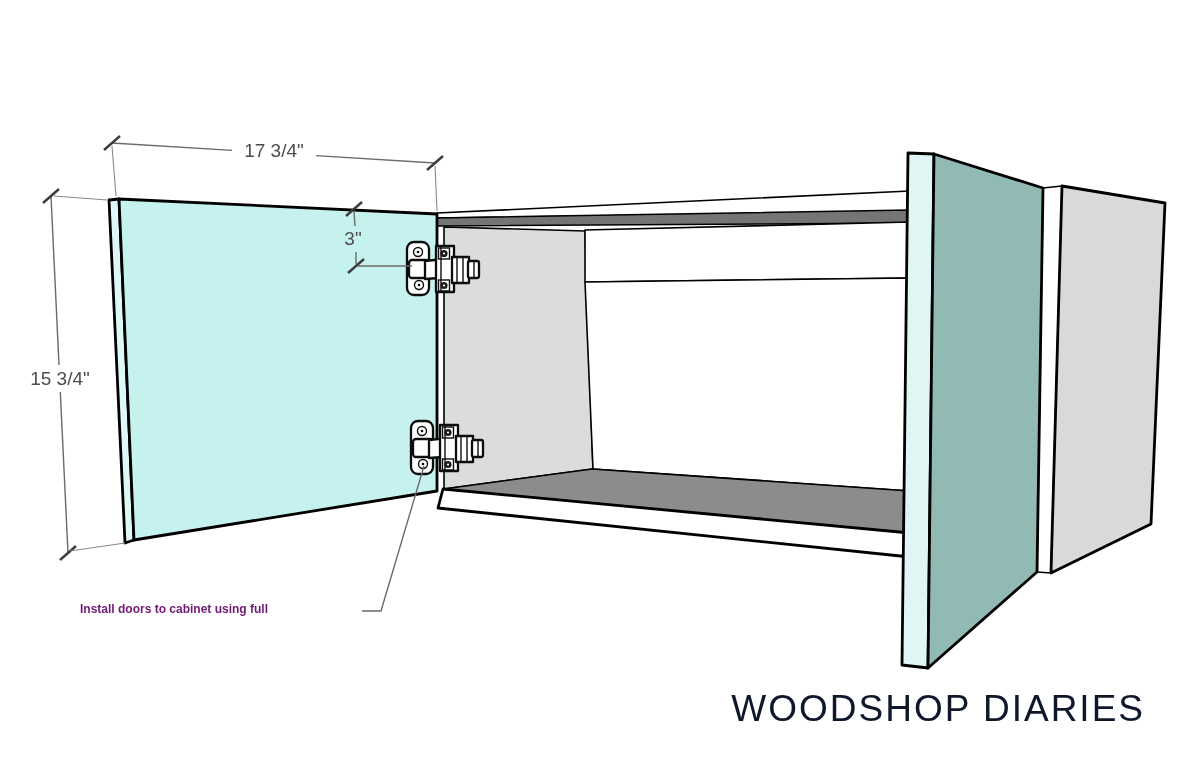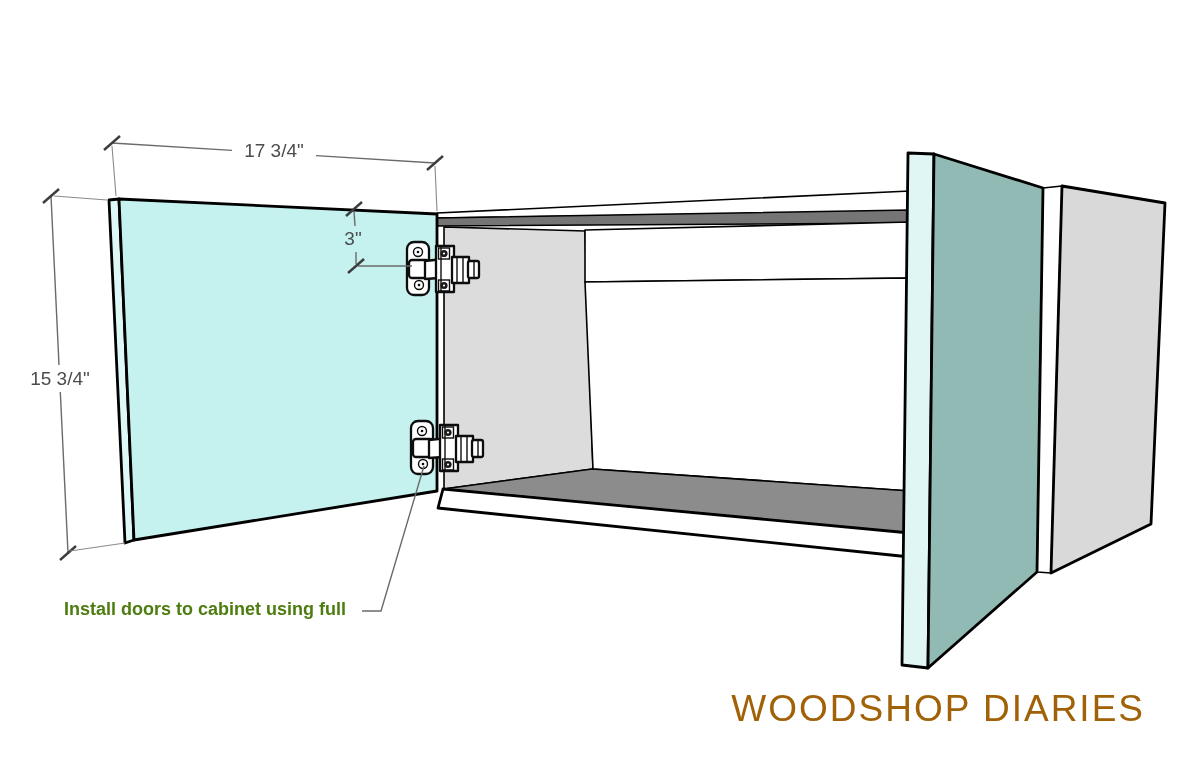--- a/index.html
+++ b/index.html
@@ -7,25 +7,25 @@
     position:relative;width:1200px;height:771px;background:#ffffff;overflow:hidden;
     font-family:"Liberation Sans","DejaVu Sans",sans-serif;
   }
   .stage svg{position:absolute;left:0;top:0;}
   .label{
     position:absolute;color:#4f4f4f;font-size:18px;line-height:22px;
     white-space:nowrap;
   }
   .dim{ text-align:center;color:#4d4d4d;font-size:19px; }
   .note{
-    left:64px;top:598px;color:#4d7c0f;font-size:18px;font-weight:600;line-height:22px;
+    left:80px;top:598px;color:#701a75;font-size:12px;font-weight:600;line-height:22px;
   }
   .brand{
     left:640px;top:698px;width:505px;text-align:right;
-    color:#a16207;font-size:37px;font-weight:200;letter-spacing:2px;
+    color:#0f172a;font-size:37px;font-weight:200;letter-spacing:2px;
   }
   .outline{stroke:#000000;stroke-linejoin:round;}
   .w28{stroke-width:2.8;}
   .w16{stroke-width:1.6;}
   .dimline{stroke:#6a6a6a;stroke-width:1.4;fill:none;}
   .extline{stroke:#8a8a8a;stroke-width:1.1;fill:none;}
   .slash{stroke:#3c3c3c;stroke-width:2.4;fill:none;}
   .hinge-part{fill:#ffffff;stroke:#0d0d0d;stroke-width:2.3;stroke-linejoin:round;}
   .hinge-thin{fill:none;stroke:#0d0d0d;stroke-width:1.4;}
 </style>

